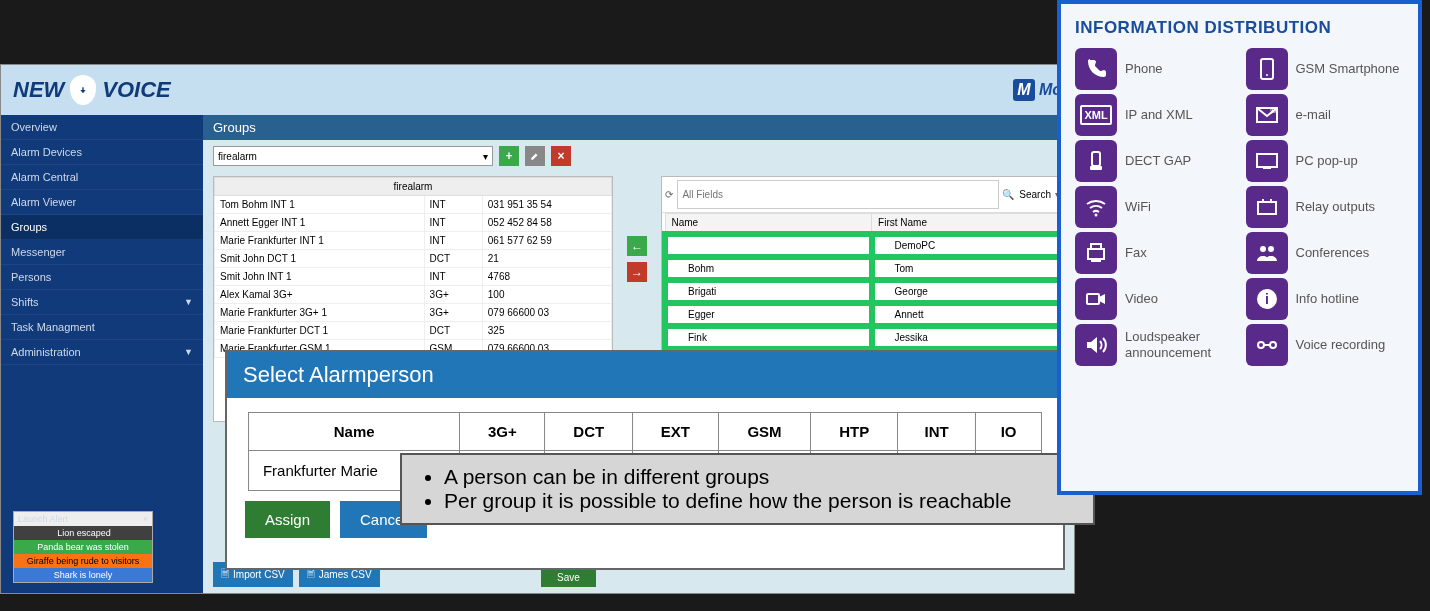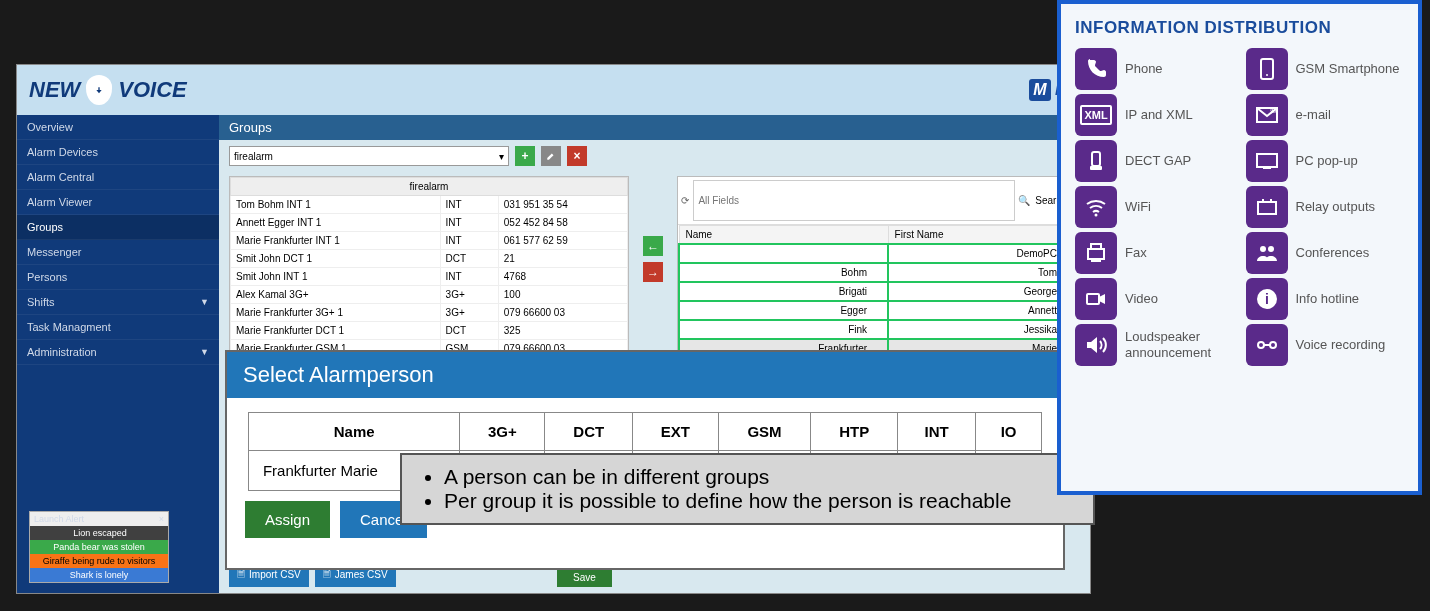--- a/index.html
+++ b/index.html
@@ -1,19 +1,19 @@
 <!DOCTYPE html>
 <html><head>
 <meta charset="utf-8">
 <style>
   * { box-sizing: border-box; margin: 0; padding: 0; font-family: Arial, Helvetica, sans-serif; }
   html,body { width:1430px; height:611px; background:#1a1a1a; overflow:hidden; }
   .app {
     position:absolute; left:0; top:64px; width:1075px; height:530px;
-    background:#d8e8ef; border:1px solid #888;margin-left:16px;
+    background:#d8e8ef; border:1px solid #888;
   }
   .topbar {
     height:50px; background:#c5dff0;
     display:flex; align-items:center; justify-content:space-between;
     padding:0 12px; font-weight:bold; color:#103a7a; font-style:italic;
   }
   .logo { display:flex; align-items:center; gap:6px; font-size:22px; }
   .logo .shield { width:26px; height:30px; background:#fff; border-radius:50% 50% 50% 50% / 40% 40% 55% 55%; display:flex; align-items:center; justify-content:center; }
   .brandM { display:flex; align-items:center; gap:4px; font-size:16px; color:#1a4c9c;}
   .brandM .msq { width:22px;height:22px; background:#1a4c9c; color:#fff; border-radius:3px; display:flex;align-items:center;justify-content:center; font-weight:bold;}
@@ -31,23 +31,23 @@
   .dropdown { width:280px; height:20px; background:#fff; border:1px solid #999; font-size:10px; padding:2px 4px; display:flex; justify-content:space-between; align-items:center;}
   .btn-sq { width:20px; height:20px; display:flex; align-items:center; justify-content:center; color:#fff; font-size:12px; font-weight:bold; cursor:pointer;}
   .content { display:flex; padding:4px 10px; gap:14px; }
   .panel { background:#fff; border:1px solid #bbb; font-size:10px; }
   .left-table { width:400px; }
   .left-table th { background:#eee; padding:3px; font-weight:normal; font-size:10px; border:1px solid #ddd; text-align:center;}
   .left-table td { padding:3px 5px; border:1px solid #eee; }
   .mid-btns { display:flex; flex-direction:column; gap:6px; align-items:center; justify-content:flex-start; padding-top:60px;}
   .right-table { flex:1; }
   .right-table .searchbar { display:flex; gap:4px; padding:3px; border-bottom:1px solid #ddd; align-items:center;}
-  .right-table .searchbar input { flex:1; border:1px solid #ccc; font-size:10px; padding:14px 4px;}
+  .right-table .searchbar input { flex:1; border:1px solid #ccc; font-size:10px; padding:8px 4px;}
   .right-table th { background:#f4f4f4; padding:3px 6px; border:1px solid #ddd; font-weight:normal; text-align:left;}
-  .right-table td { padding:3px 20px; border:2px solid #22c55e;text-align:right;}
+  .right-table td { padding:3px 20px; border:6px solid #22c55e;}
   table { border-collapse:collapse; width:100%; }
 
   .modal {
     position:absolute; left:225px; top:350px; width:840px; height:220px;
     background:#fff; border:2px solid #666; z-index:5;
   }
   .modal-title { background:#2176b8; color:#fff; padding:10px 16px; font-size:22px; }
   .modal-grid th, .modal-grid td { border:1px solid #888; padding:10px 14px; font-size:15px; }
   .modal-grid { width:95%; margin:14px auto 10px; border-collapse:collapse;}
   .modal-grid .ck { text-align:center; font-size:16px;}

